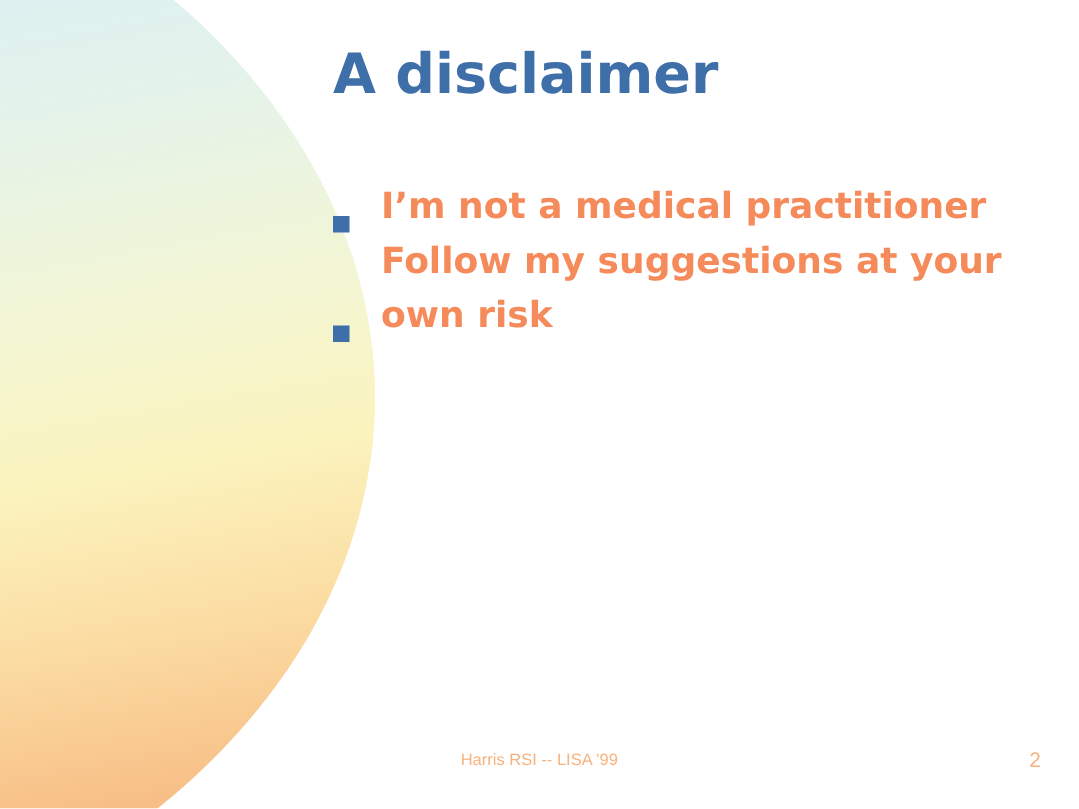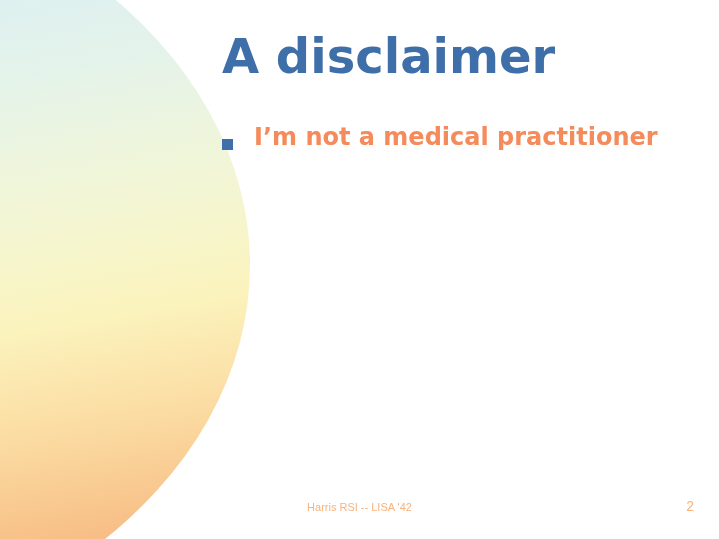--- a/index.html
+++ b/index.html
@@ -43,35 +43,35 @@
         #fbdca2 70%,
         #f7bf87 82%,
         #f3a97a 92%,
         #f0a07a 100%);
   }
   .title {
     position: absolute;
     left: 222px;
     top: 30px;
     width: 470px;
-    font-size: 48px;
+    font-size: 37px;
     font-weight: bold;
     color: #3f6fa8;
     letter-spacing: 0px;
     line-height: 1.1;
   }
   .bullets {
     position: absolute;
     left: 222px;
     top: 120px;
     width: 476px;
   }
   .bullet-row {
     display: flex;
-    align-items: center;
+    align-items: flex-end;
     margin-bottom: 2px;
   }
   .bullet-marker {
     flex: 0 0 auto;
     width: 11px;
     height: 11px;
     background: #3f6fa8;
     margin-top: 14px;
     margin-right: 21px;
   }
@@ -113,19 +113,23 @@
   <div class="title">A disclaimer</div>
 
   <div class="bullets">
 
     <div class="bullet-row">
       <span class="bullet-marker"></span>
       <span class="bullet-text">I’m not a medical practitioner</span>
     </div>
 
 
+    <div class="bullet-row">
+      <span class="bullet-marker"></span>
+      <span class="bullet-text">Follow my suggestions at your own risk</span>
+    </div>
 
   </div>
 
-  <div class="footer-center">Harris RSI -- LISA '42</div>
+  <div class="footer-center">Harris RSI -- LISA '99</div>
   <div class="footer-page">2</div>
 
 </div>
 
 </body></html>

